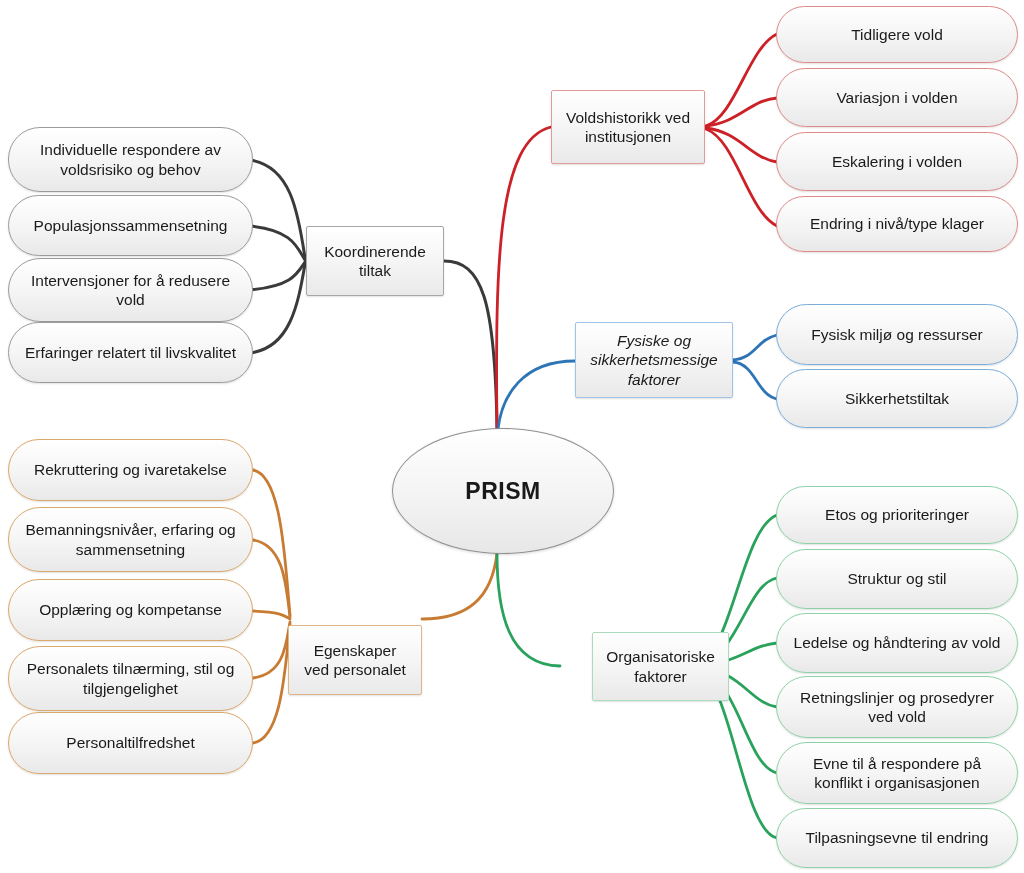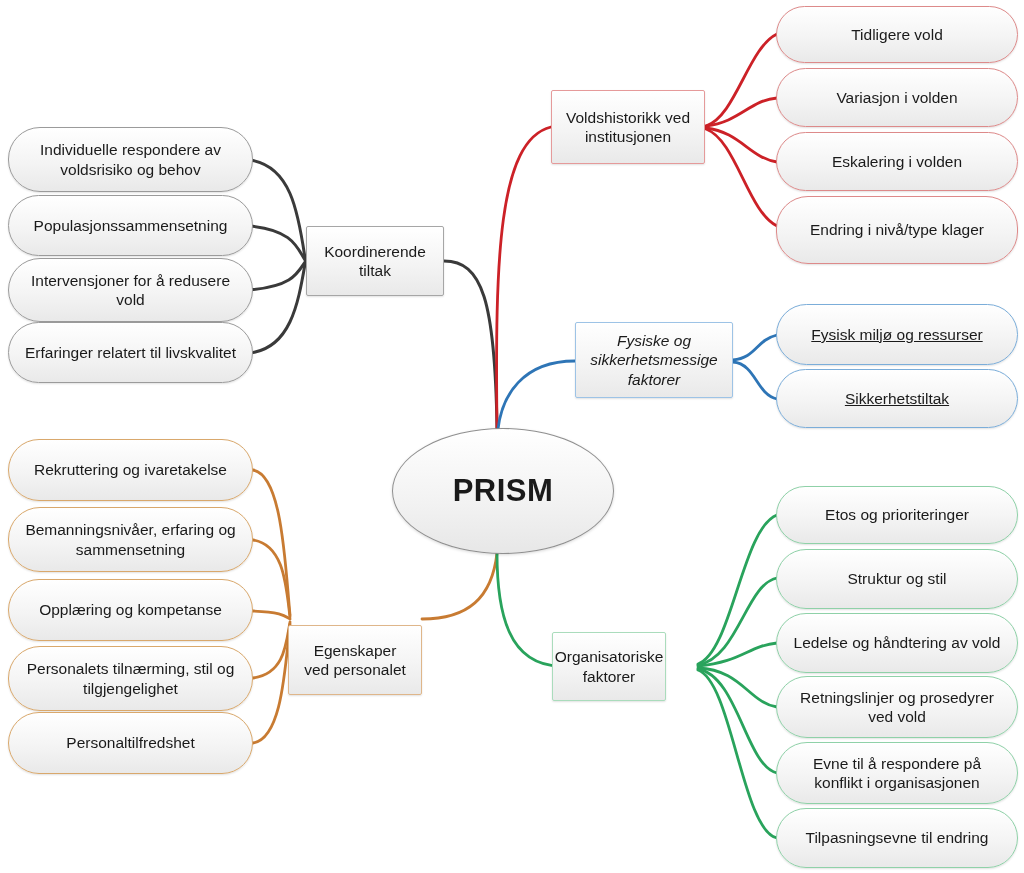--- a/index.html
+++ b/index.html
@@ -14,36 +14,36 @@
     background:linear-gradient(180deg,#ffffff 0%,#f4f4f4 55%,#e9e9e9 100%);
     box-shadow:0 1px 2px rgba(0,0,0,0.12);
     font-size:15.5px;line-height:1.25;padding:8px 12px;
   }
   .pill{border-radius:32px;width:245px;left:8px;border:1.5px solid #999;}
   .pill-r{left:776px;width:242px;}
   .hub{border:1.5px solid #a6a6a6;border-radius:2px;}
   
   .bd0{border-color:#9b9b9b;}
   .bd1{border-color:#dd8a8a;}
-  .bd2{border-color:#7badd9;text-decoration:underline;}
+  .bd2{border-color:#7badd9;}
   .bd3{border-color:#d9a86c;}
   .bd4{border-color:#8fd1a8;}
   .hb0{border-color:#a6a6a6;}
   .hb1{border-color:#e59a9a;}
   .hb2{border-color:#9dc3e6;font-style:italic;}
   .hb3{border-color:#dfb68a;margin-top:40px;}
   .hb4{border-color:#aadcbc;}
   #center-ellipse{
     position:absolute;left:392px;top:428px;width:220px;height:124px;
     border-radius:50%;border:1px solid #8f8f8f;
     background:linear-gradient(180deg,#ffffff 0%,#f2f2f2 60%,#e7e7e7 100%);
     display:flex;align-items:center;justify-content:center;
     box-shadow:0 1px 3px rgba(0,0,0,0.15);
   }
-  #center-ellipse span{font-size:31px;font-weight:bold;letter-spacing:0.5px;}
+  #center-ellipse span{font-size:23px;font-weight:bold;letter-spacing:0.5px;}
 </style>
 </head>
 <body>
 
 <div id="canvas">
 
   <svg id="wires" viewBox="0 0 1024 873" fill="none">
 
     <g stroke="#3a3a3a" stroke-width="3" stroke-linecap="round">
       <path d="M 250 160 C 290 166, 298 210, 305 258"></path>
@@ -96,21 +96,21 @@
   </div>
   <div class="node hub hb1" style="left:551px;top:90px;width:154px;height:74px;">
     <span>Voldshistorikk ved institusjonen</span>
   </div>
   <div class="node hub hb2" style="left:575px;top:322px;width:158px;height:76px;">
     <span>Fysiske og sikkerhetsmessige faktorer</span>
   </div>
   <div class="node hub hb3" style="left:288px;top:585px;width:134px;height:70px;">
     <span>Egenskaper ved personalet</span>
   </div>
-  <div class="node hub hb4" style="left:552px;top:632px;width:114px;height:69px;">
+  <div class="node hub hb4" style="left:592px;top:632px;width:137px;height:69px;">
     <span>Organisatoriske faktorer</span>
   </div>
 
   <div class="node pill bd0" style="top:127px;height:65px;">
     <span>Individuelle respondere av voldsrisiko og behov</span>
   </div>
   <div class="node pill bd0" style="top:195px;height:61px;">
     <span>Populasjonssammensetning</span>
   </div>
   <div class="node pill bd0" style="top:258px;height:64px;">
@@ -122,21 +122,21 @@
 
   <div class="node pill pill-r bd1" style="top:6px;height:57px;">
     <span>Tidligere vold</span>
   </div>
   <div class="node pill pill-r bd1" style="top:68px;height:59px;">
     <span>Variasjon i volden</span>
   </div>
   <div class="node pill pill-r bd1" style="top:132px;height:59px;">
     <span>Eskalering  i volden</span>
   </div>
-  <div class="node pill pill-r bd1" style="top:196px;height:68px;">
+  <div class="node pill pill-r bd1" style="top:196px;height:56px;">
     <span>Endring i nivå/type klager</span>
   </div>
 
   <div class="node pill pill-r bd2" style="top:304px;height:61px;">
     <span>Fysisk miljø og ressurser</span>
   </div>
   <div class="node pill pill-r bd2" style="top:369px;height:59px;">
     <span>Sikkerhetstiltak</span>
   </div>
 

